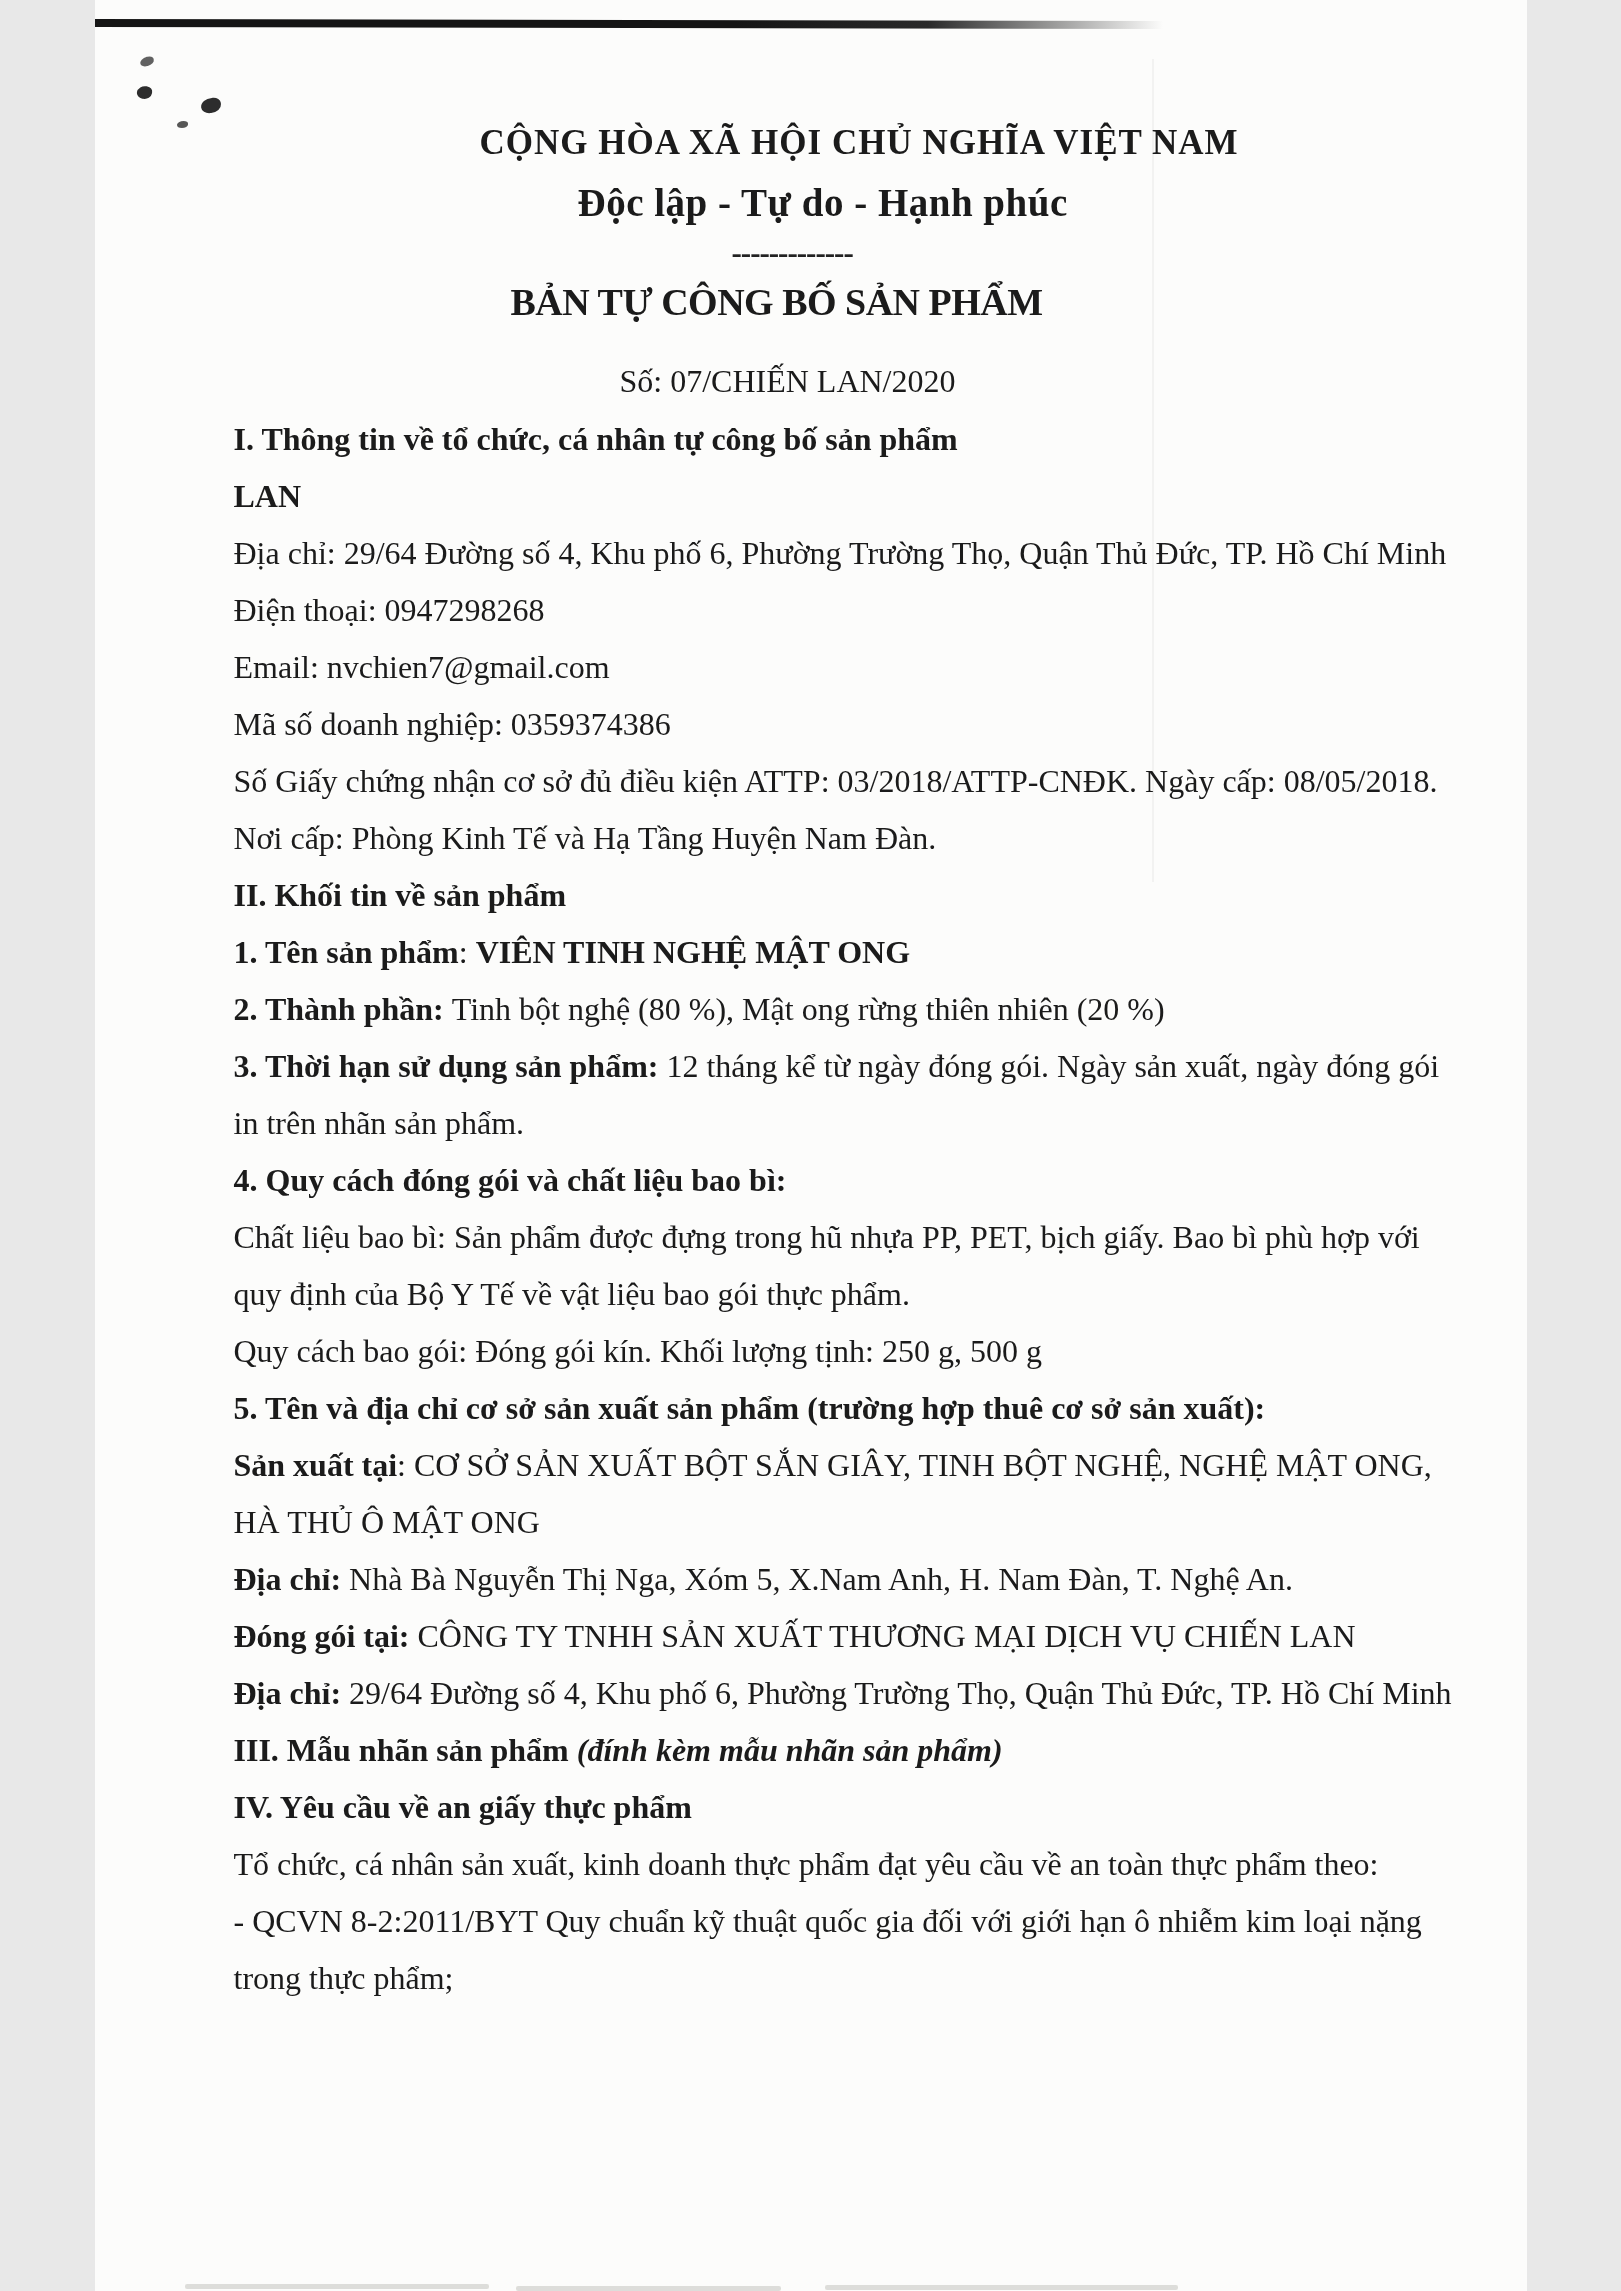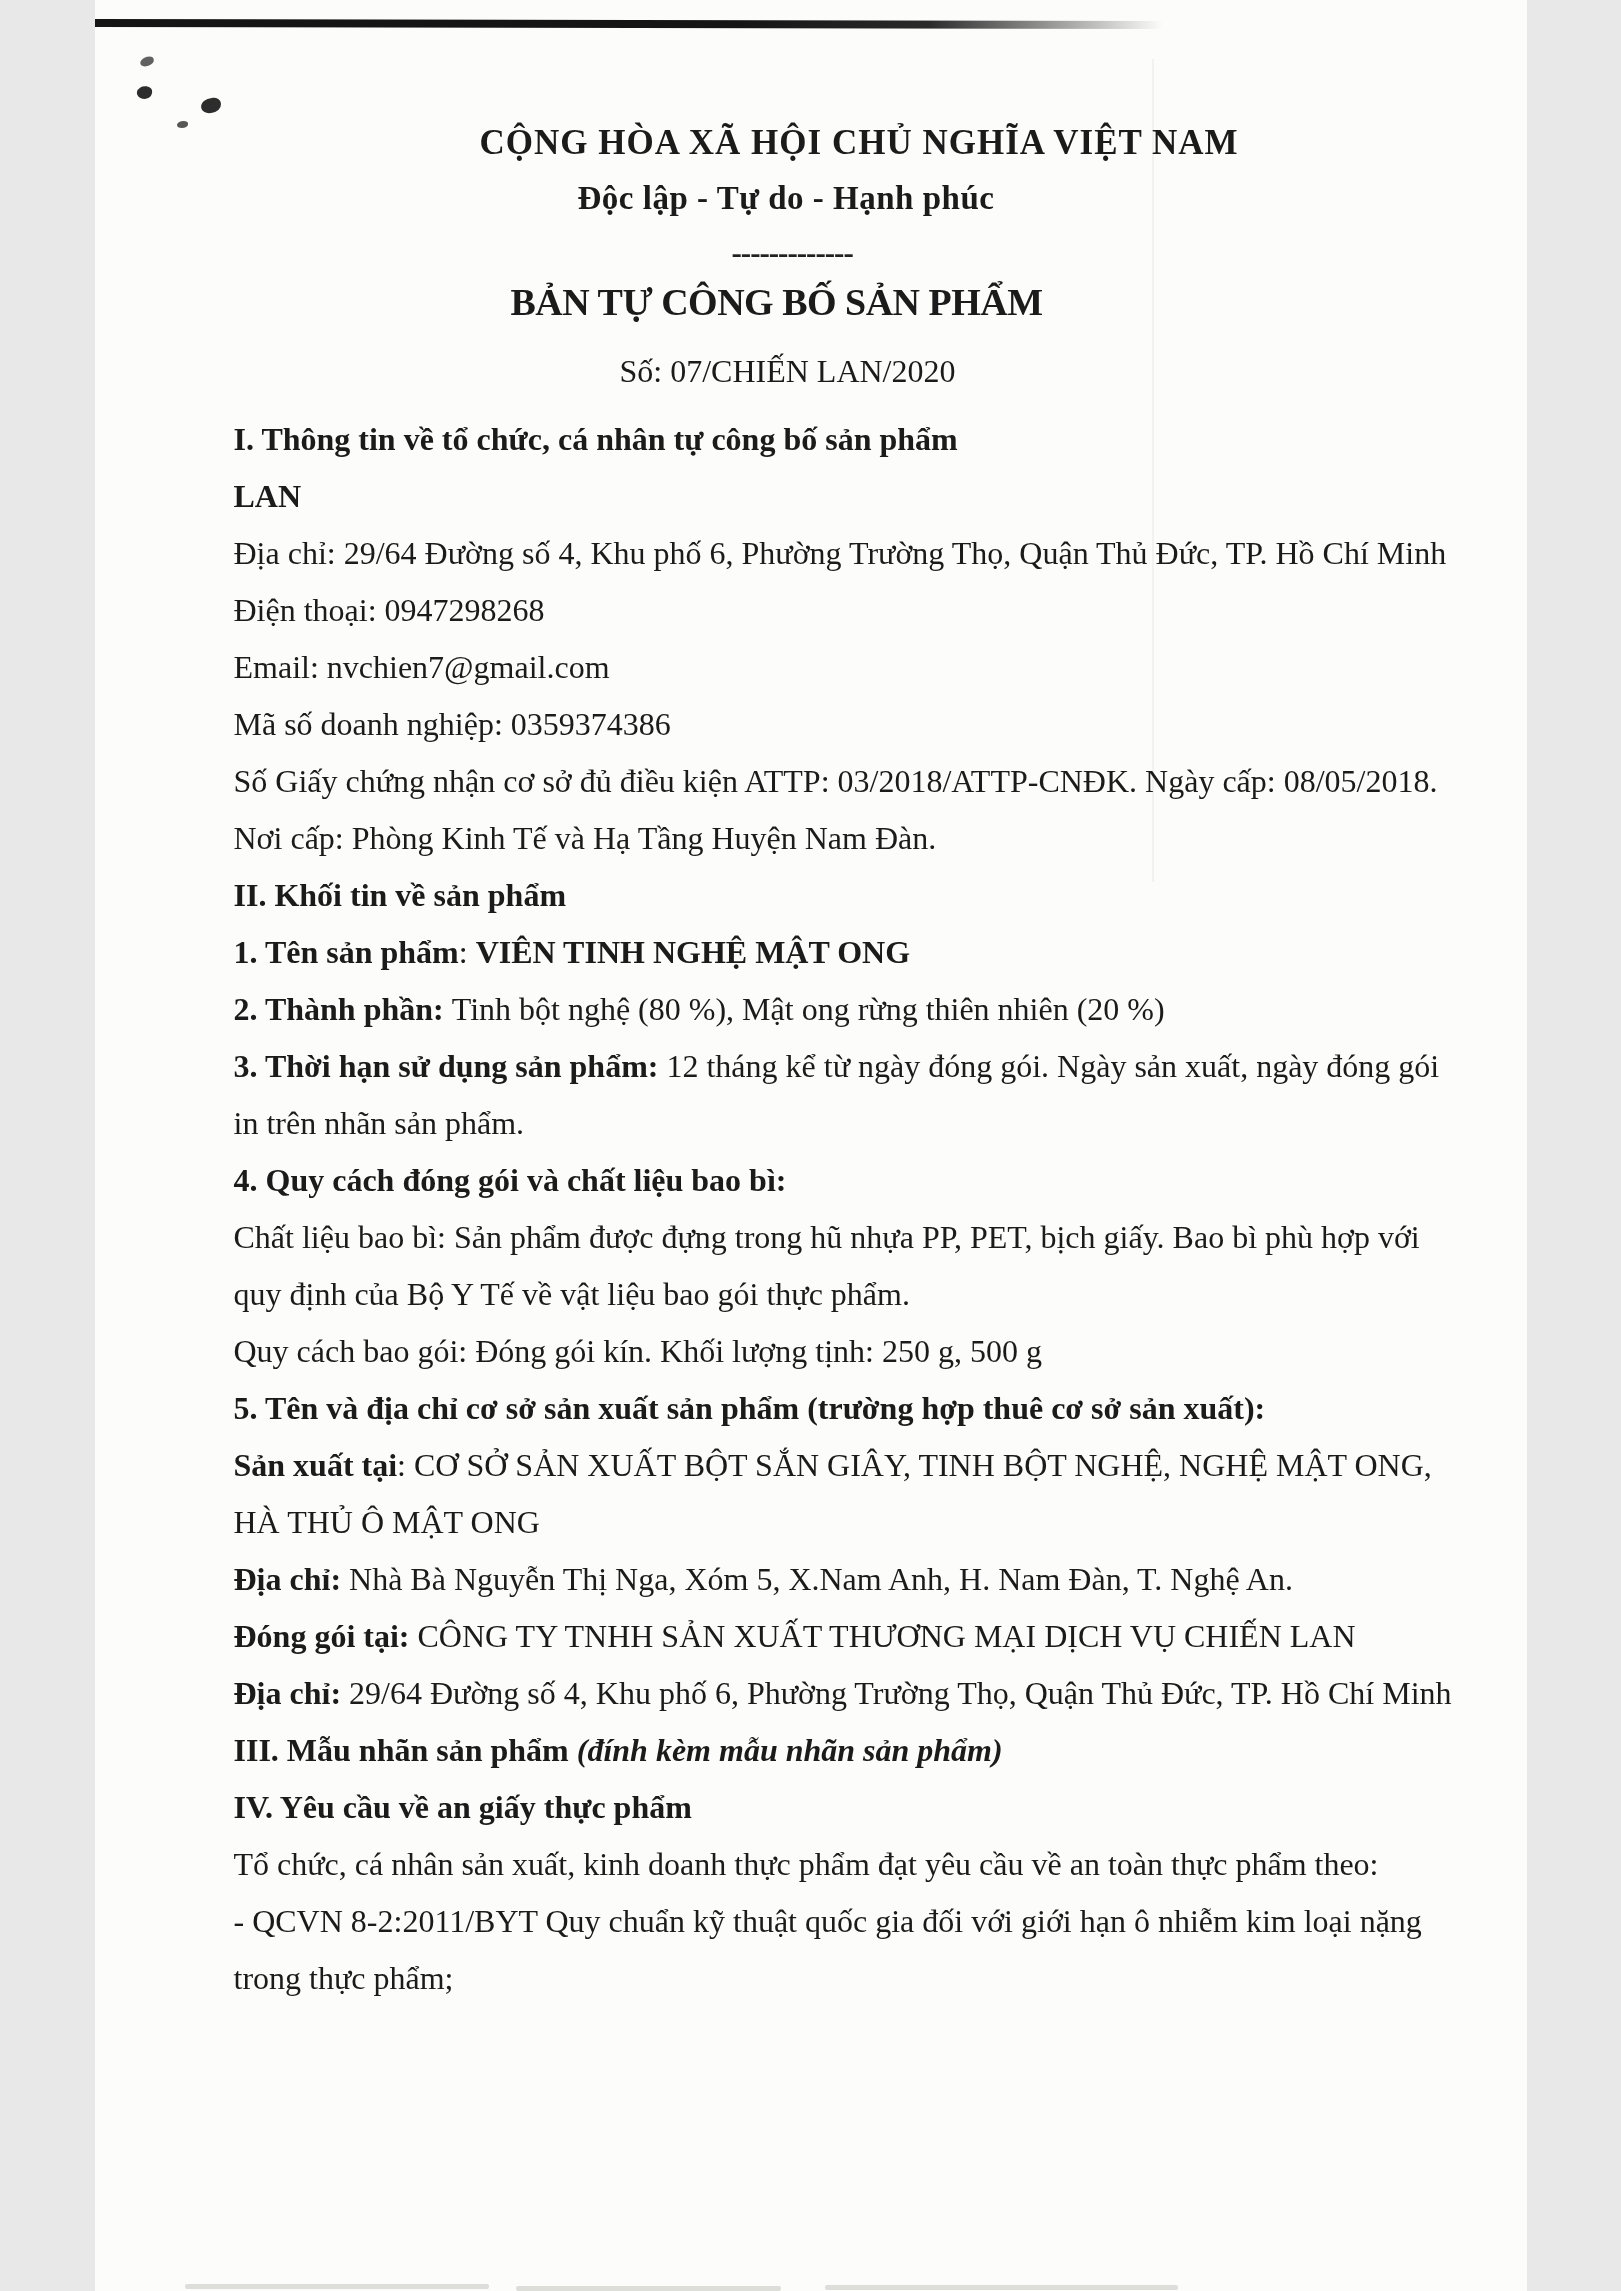--- a/index.html
+++ b/index.html
@@ -34,24 +34,24 @@
   .ink-d{left:82px;top:121px;width:11.8px;height:6.9px;opacity:.8;}
   .smudge-dash{position:absolute;left:1545px;top:761px;width:16.7px;height:4.9px;background:#8a8a8a;border-radius:2px;transform:rotate(-8deg);opacity:.8;}
   .bottom-artifact{position:absolute;background:#d9d9d6;height:4.9px;border-radius:2px;opacity:.9;}
   .ba1{left:90px;top:2284px;width:304px;}
   .ba2{left:421px;top:2286px;width:265px;}
   .ba3{left:730px;top:2285px;width:353px;}
 
   
   .hline{position:absolute;white-space:nowrap;}
   .national-title{left:385px;top:123px;font-size:35px;font-weight:bold;letter-spacing:1px;}
-  .motto{left:483px;top:180px;font-size:33px;font-weight:bold;letter-spacing:0.5px;}
+  .motto{left:483px;top:180px;font-size:39px;font-weight:bold;letter-spacing:0.5px;}
   .separator{left:637px;top:235px;font-size:31px;font-weight:bold;letter-spacing:-1px;color:#222;}
   .doc-title{left:416px;top:280px;font-size:38px;font-weight:bold;letter-spacing:-0.5px;}
-  .doc-number{left:525px;top:353px;font-size:32px;}
+  .doc-number{left:525px;top:363px;font-size:32px;}
 
   
   .content{position:absolute;left:139px;top:411px;width:1353px;}
   .line{height:57px;line-height:57px;font-size:32px;white-space:nowrap;}
   .b{font-weight:bold;}
   .bi{font-weight:bold;font-style:italic;}
 
   
   .stamp{position:absolute;left:1537px;top:841px;width:421px;height:421px;}
   .stamp .ring{fill:none;stroke:#cd2f28;}

